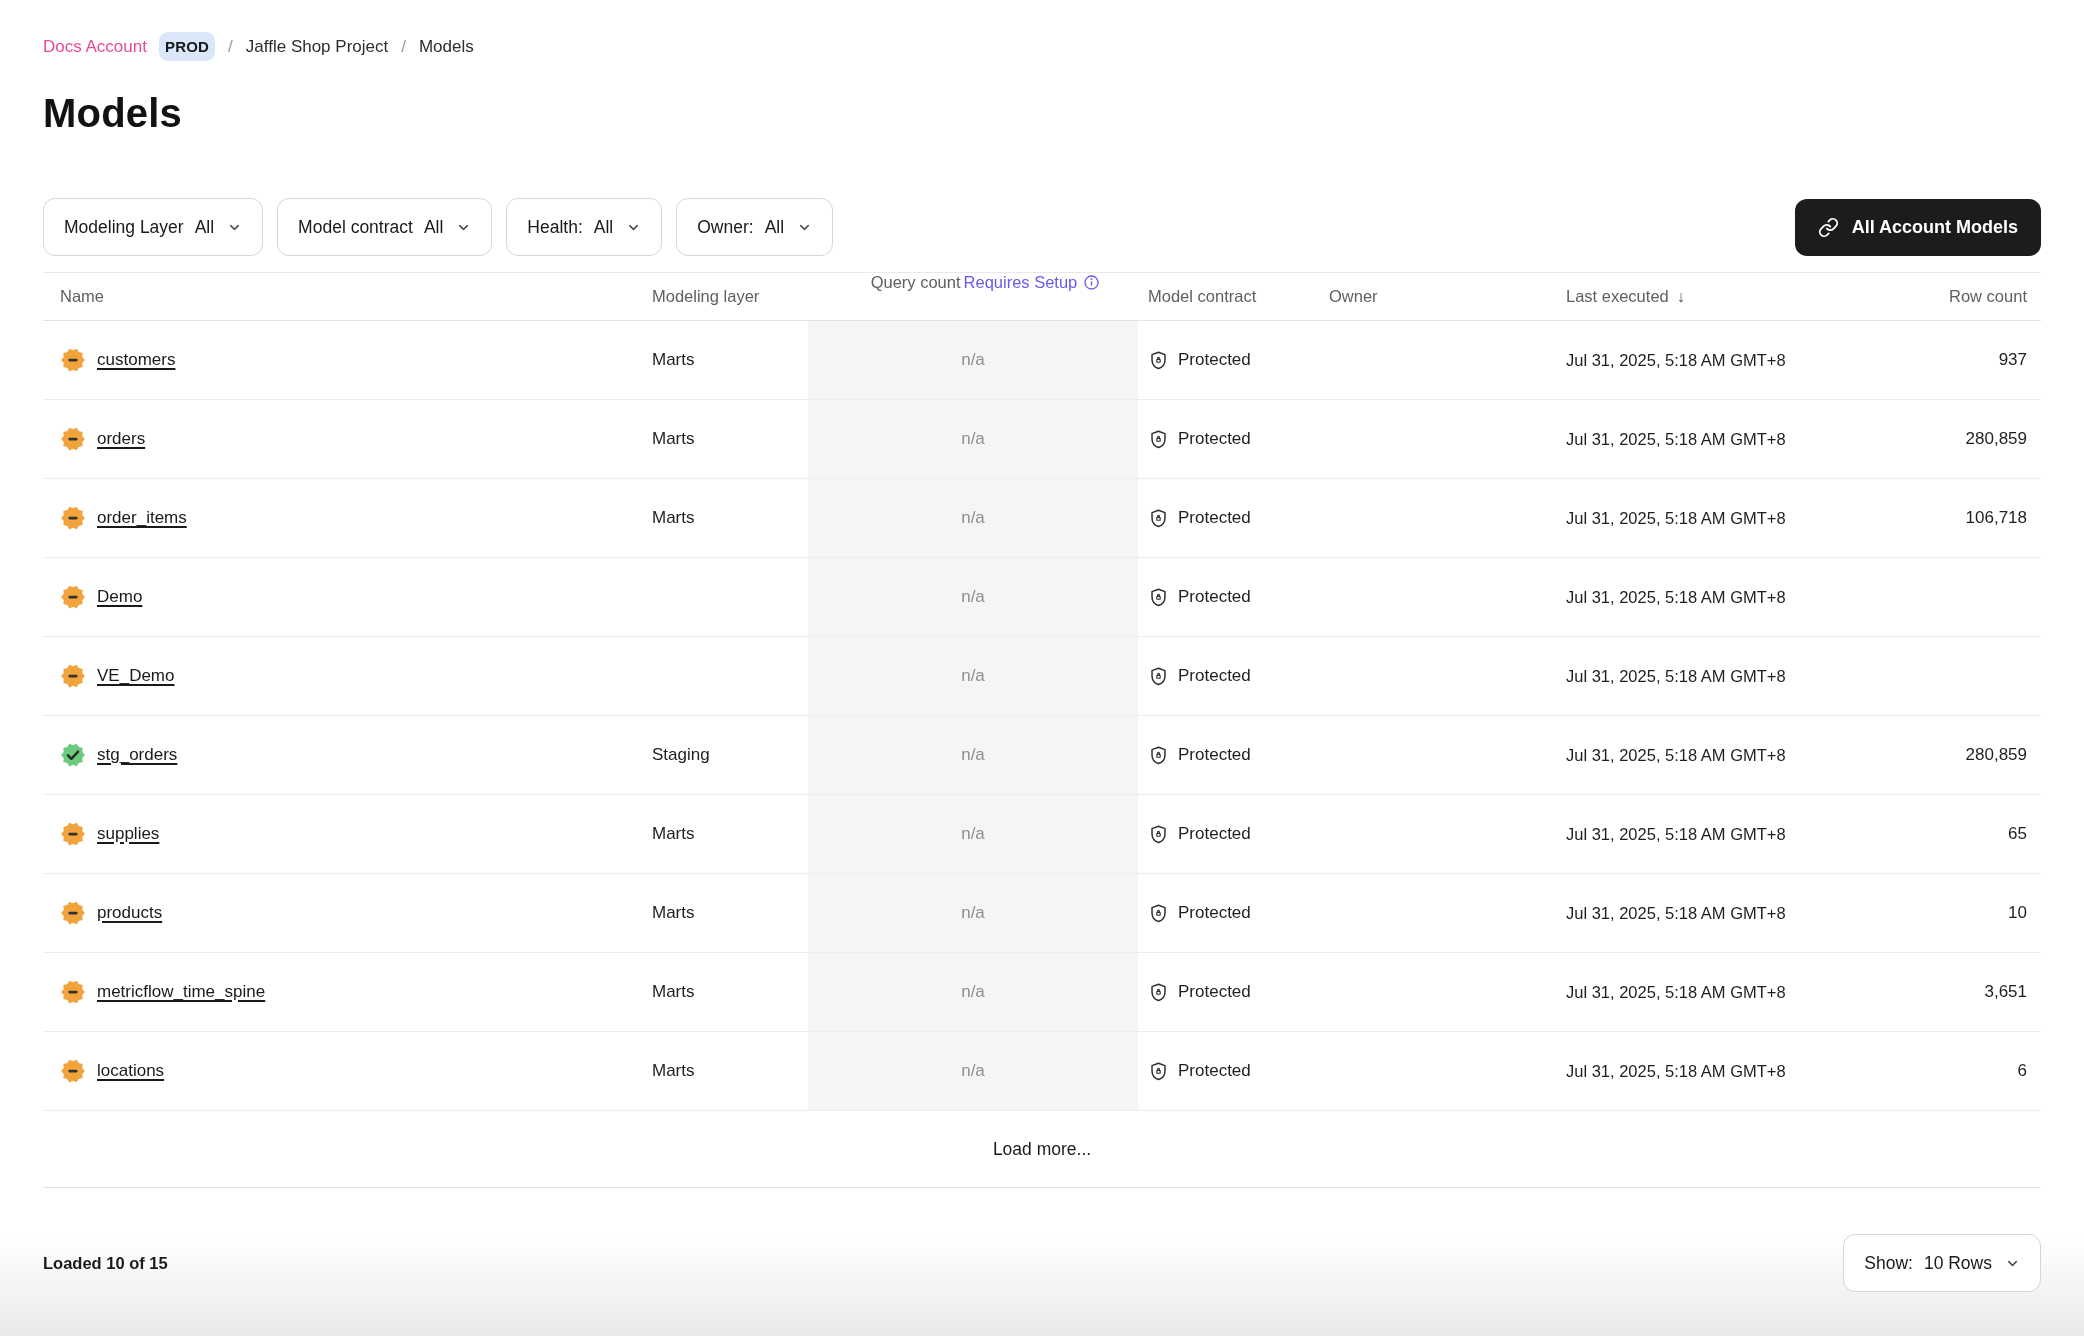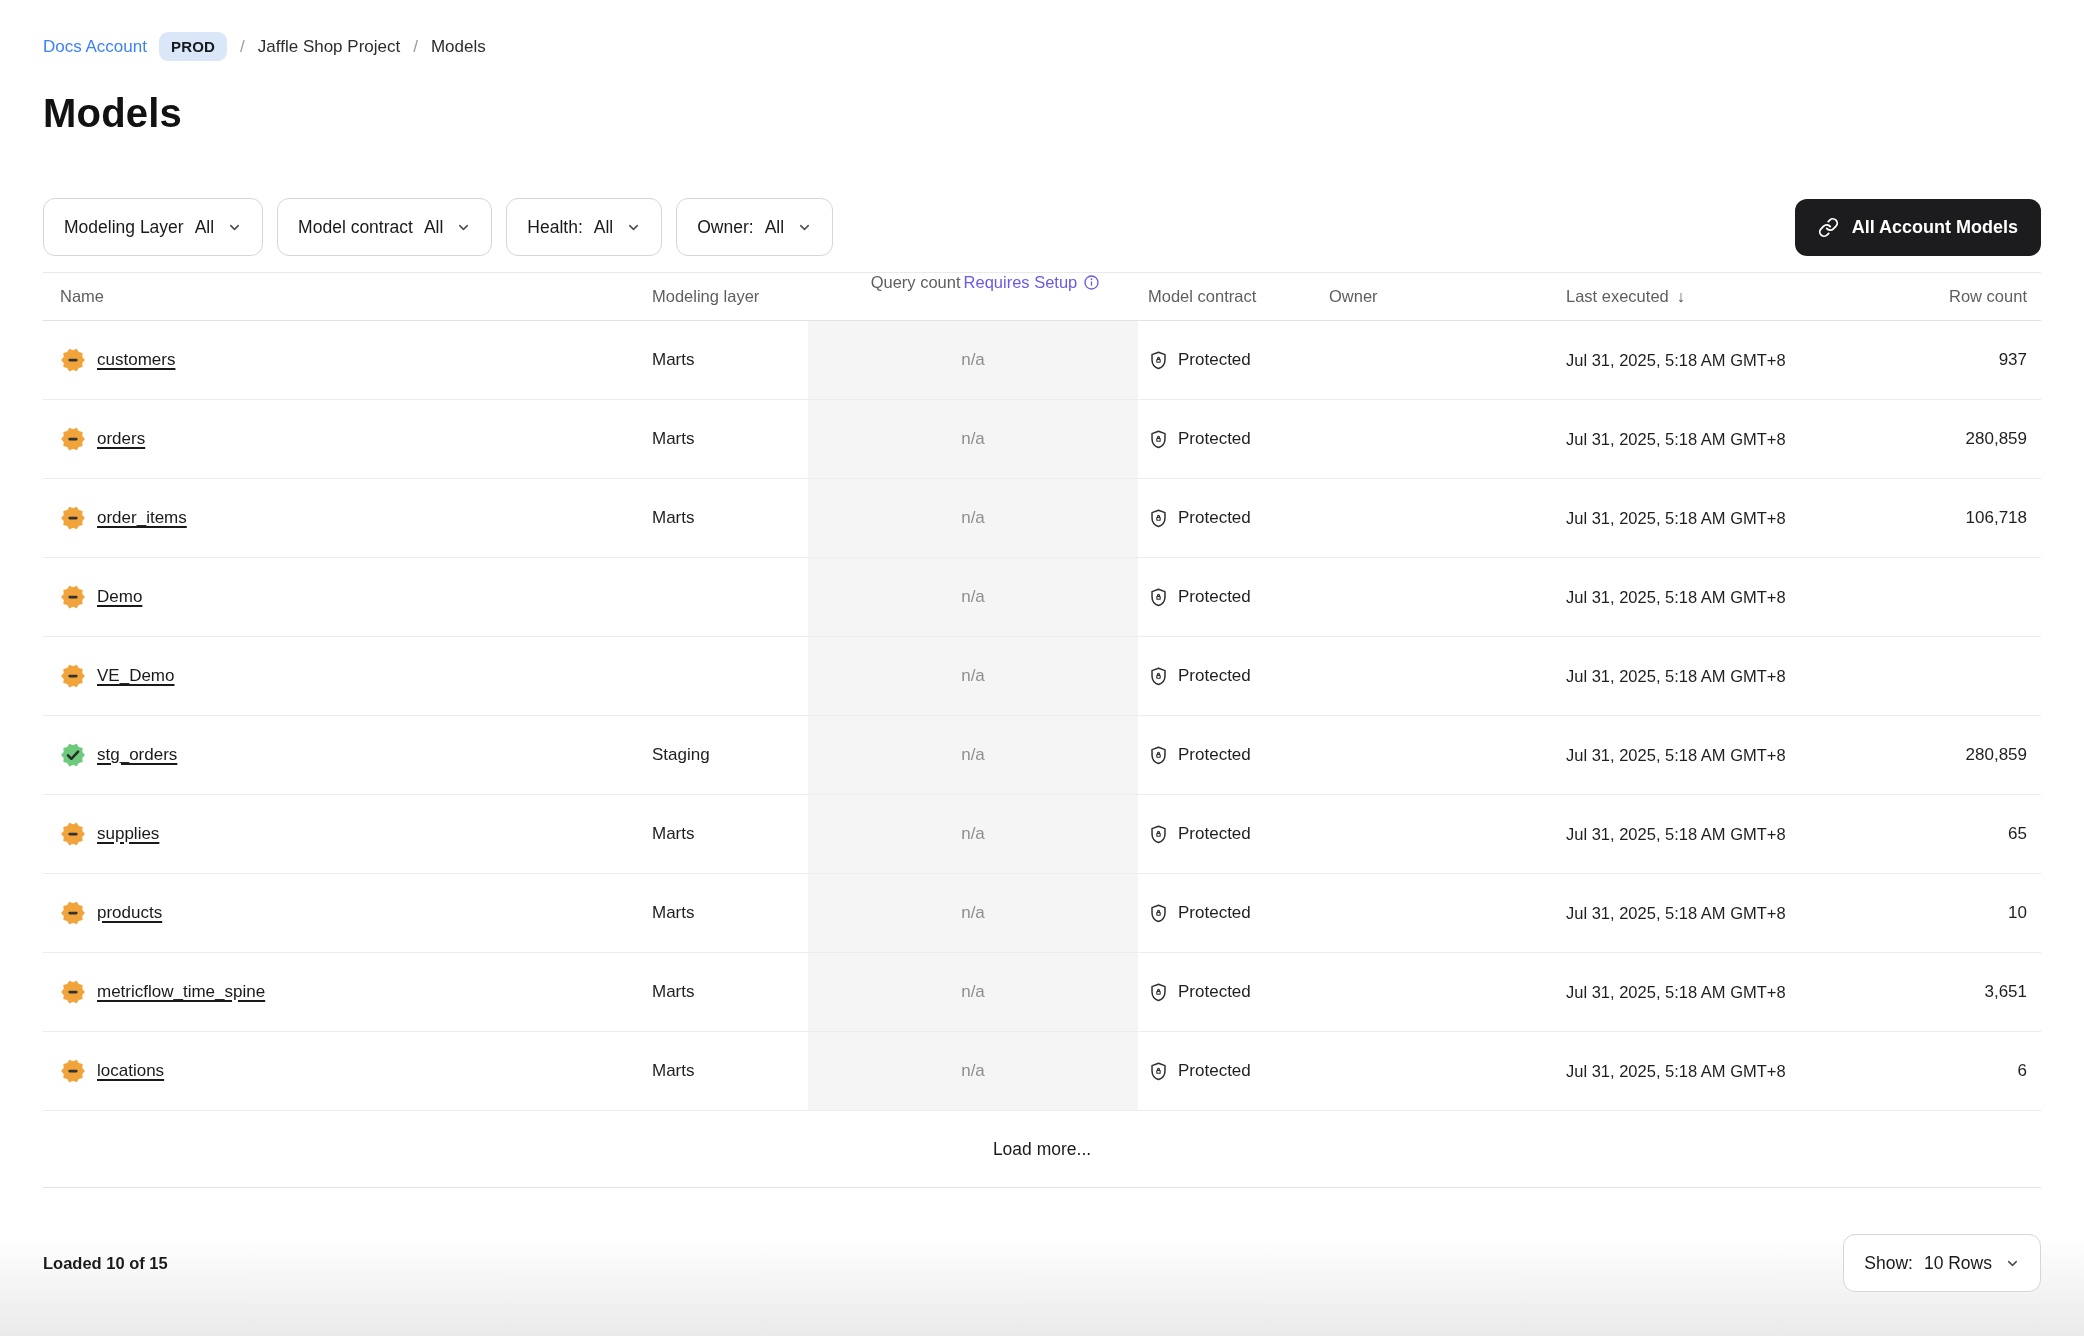--- a/index.html
+++ b/index.html
@@ -9,25 +9,25 @@
     font-family: "Liberation Sans", "DejaVu Sans", sans-serif;
     color:#1c1c1c;
     background:#ffffff;
     position:relative;
     overflow:hidden;
   }
   .content { padding:0 43px; position:relative; z-index:1; }
 
   
   .breadcrumb { padding-top:32px; display:flex; align-items:center; gap:12px; font-size:17px; }
-  .crumb-account { color:#3b82f6; cursor:pointer; }
+  .crumb-account { color:#ec4899; cursor:pointer; }
   .env-badge {
     background:var(--environment-badge-bg,#D9E7F9);
     color:#17191c; font-weight:700; font-size:15px;
-    padding:6px 12px; border-radius:9px; letter-spacing:.2px;
+    padding:6px 6px; border-radius:9px; letter-spacing:.2px;
   }
   .crumb-sep { color:#9c9c9c; padding:0 1px; }
   .crumb-link { color:#2d2d2d; cursor:pointer; }
   .crumb-current { color:#2d2d2d; }
 
   
   h1.page-title { margin-top:30px; font-size:40px; font-weight:600; color:#121212; letter-spacing:.2px; }
 
   
   .toolbar { margin-top:62px; display:flex; justify-content:space-between; align-items:center; }

